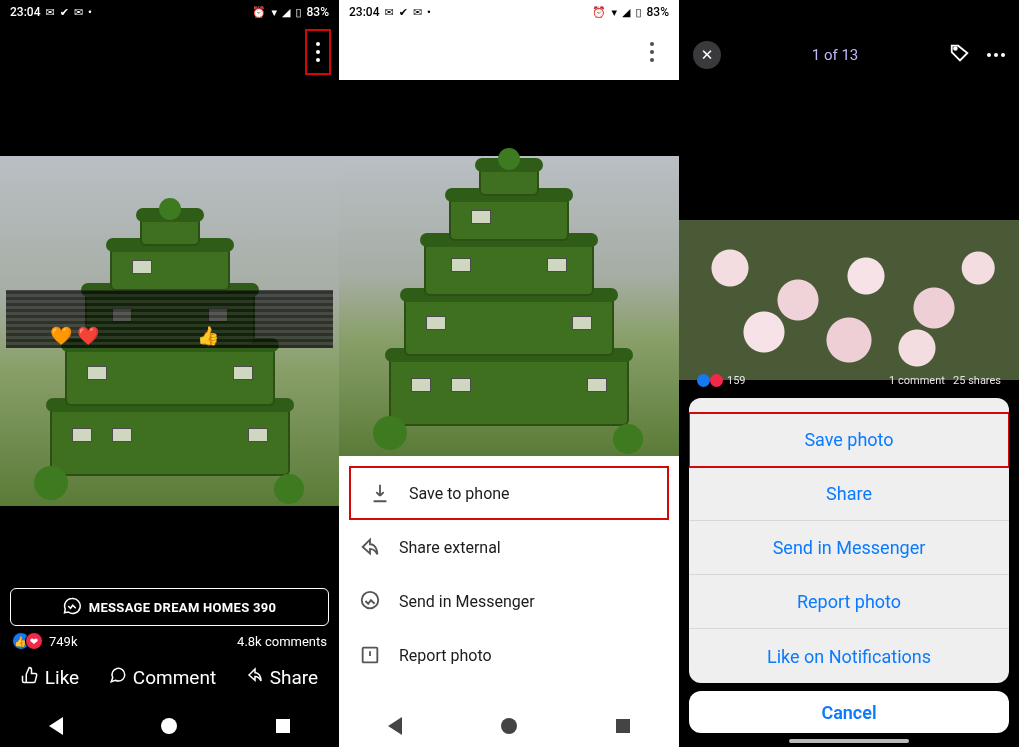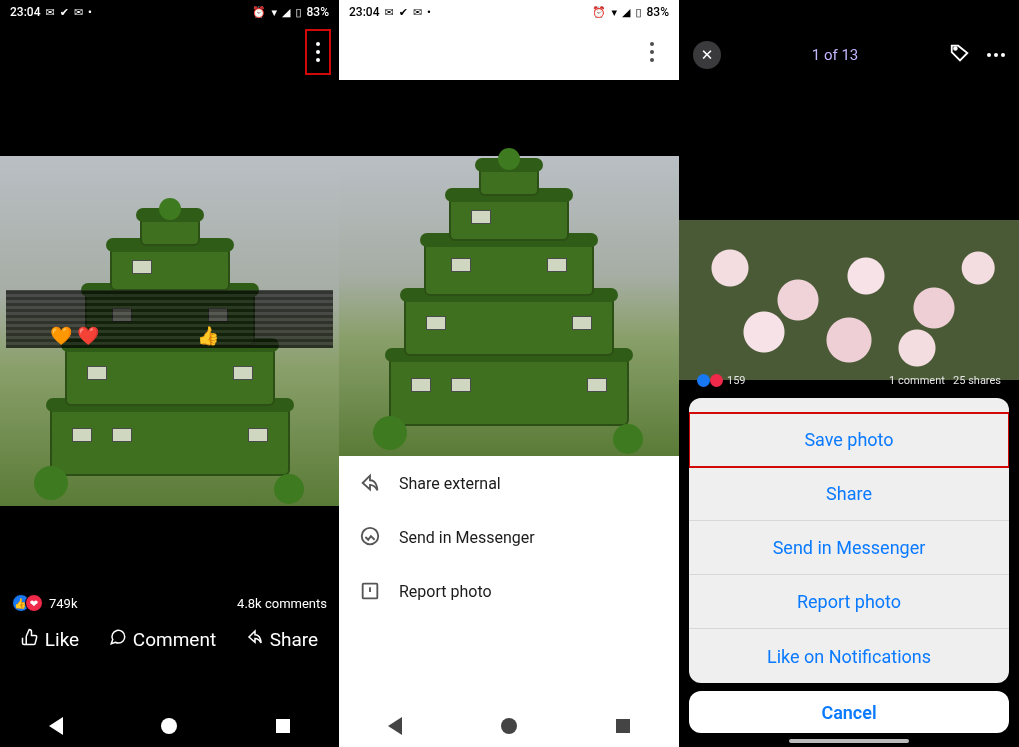--- a/index.html
+++ b/index.html
@@ -201,20 +201,29 @@
       <div class="bush" style="width:34px;height:34px;bottom:6px;left:-6px"></div>
       <div class="bush" style="width:30px;height:30px;bottom:2px;right:-4px"></div>
       <div class="bush" style="width:22px;height:22px;bottom:286px;left:50%;transform:translateX(-50%)"></div>
     </div>
     <div class="overlay-blur"></div>
     <div class="emoji-row">🧡 ❤️&nbsp;&nbsp;&nbsp;&nbsp;&nbsp;&nbsp;&nbsp;&nbsp;&nbsp;&nbsp;&nbsp;&nbsp;&nbsp;&nbsp;&nbsp;&nbsp;&nbsp;&nbsp;&nbsp;&nbsp;&nbsp;&nbsp;👍</div>
   </div>
 
   <div style="height:82px"></div>
 
+  <div class="msg-btn">
+    <span>
+      <svg width="18" height="18" viewBox="0 0 24 24" fill="none" stroke="#fff" stroke-width="2">
+          <path d="M12 2a10 10 0 0 0-9 14l-1 5 5-1a10 10 0 1 0 5-18z"></path>
+          <path d="M7 12l3 3 3-4 4 4" stroke="#fff"></path>
+        </svg>
+    </span>
+    <span>MESSAGE DREAM HOMES 390</span>
+  </div>
 
   <div class="react-row">
     <div class="react-left">
       <span class="react-ic">
         <span class="circ like-c">👍</span>
         <span class="circ love-c">❤</span>
       </span>
       <span>749k</span>
     </div>
     <span>4.8k comments</span>
@@ -301,20 +310,28 @@
           <div class="win" style="left:20px;top:12px"></div>
         </div>
       <div class="tier t1"></div>
       <div class="bush" style="width:34px;height:34px;bottom:6px;left:-6px"></div>
       <div class="bush" style="width:30px;height:30px;bottom:2px;right:-4px"></div>
       <div class="bush" style="width:22px;height:22px;bottom:286px;left:50%;transform:translateX(-50%)"></div>
     </div>
   </div>
 
   <div class="p2-sheet">
+    <div class="sheet-item hl-red2" style="margin:10px 10px 0;">
+      <span class="mic">
+        <svg width="22" height="22" viewBox="0 0 24 24" fill="none" stroke="#555" stroke-width="2">
+            <path d="M12 3v12m0 0l-4-4m4 4l4-4M5 21h14"></path>
+          </svg>
+      </span>
+      <span>Save to phone</span>
+    </div>
     <div class="sheet-item">
       <span class="mic">
         <svg width="22" height="22" viewBox="0 0 24 24" fill="none" stroke="#555" stroke-width="2">
             <path d="M4 12l8-8v5c8 0 8 11 8 11s-3-6-8-6v5z"></path>
           </svg>
       </span>
       <span>Share external</span>
     </div>
     <div class="sheet-item">
       <span class="mic">

